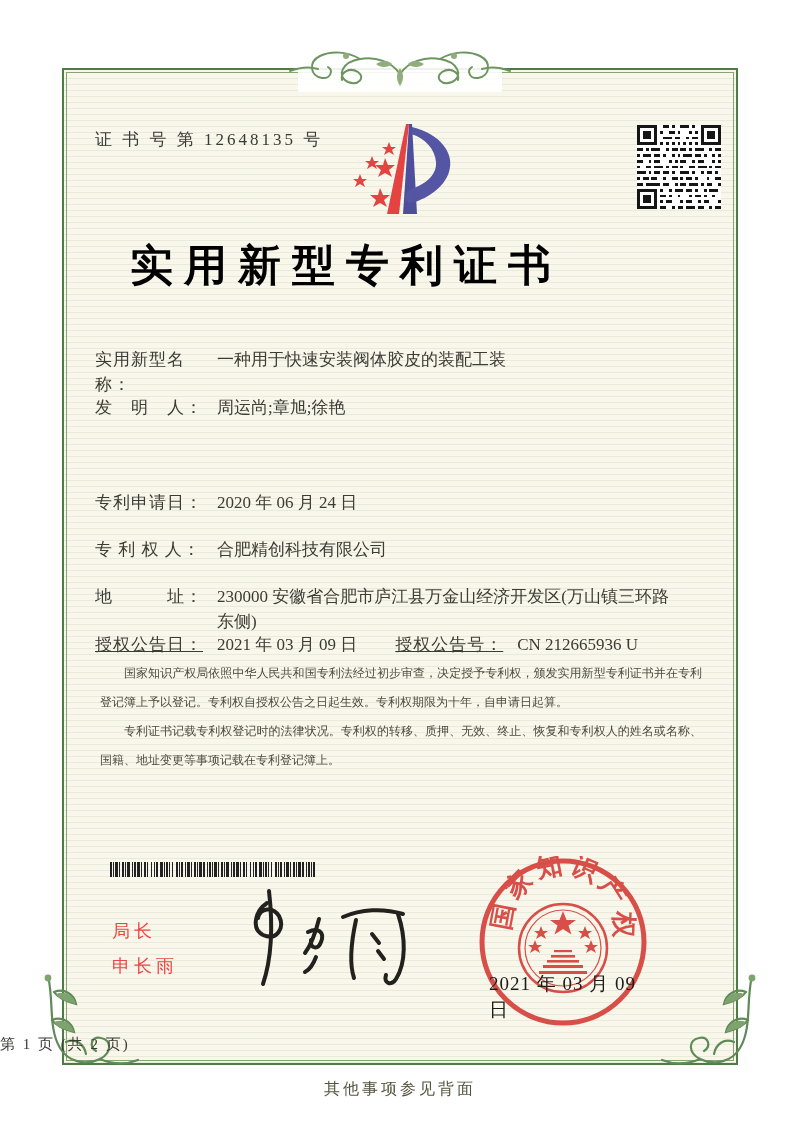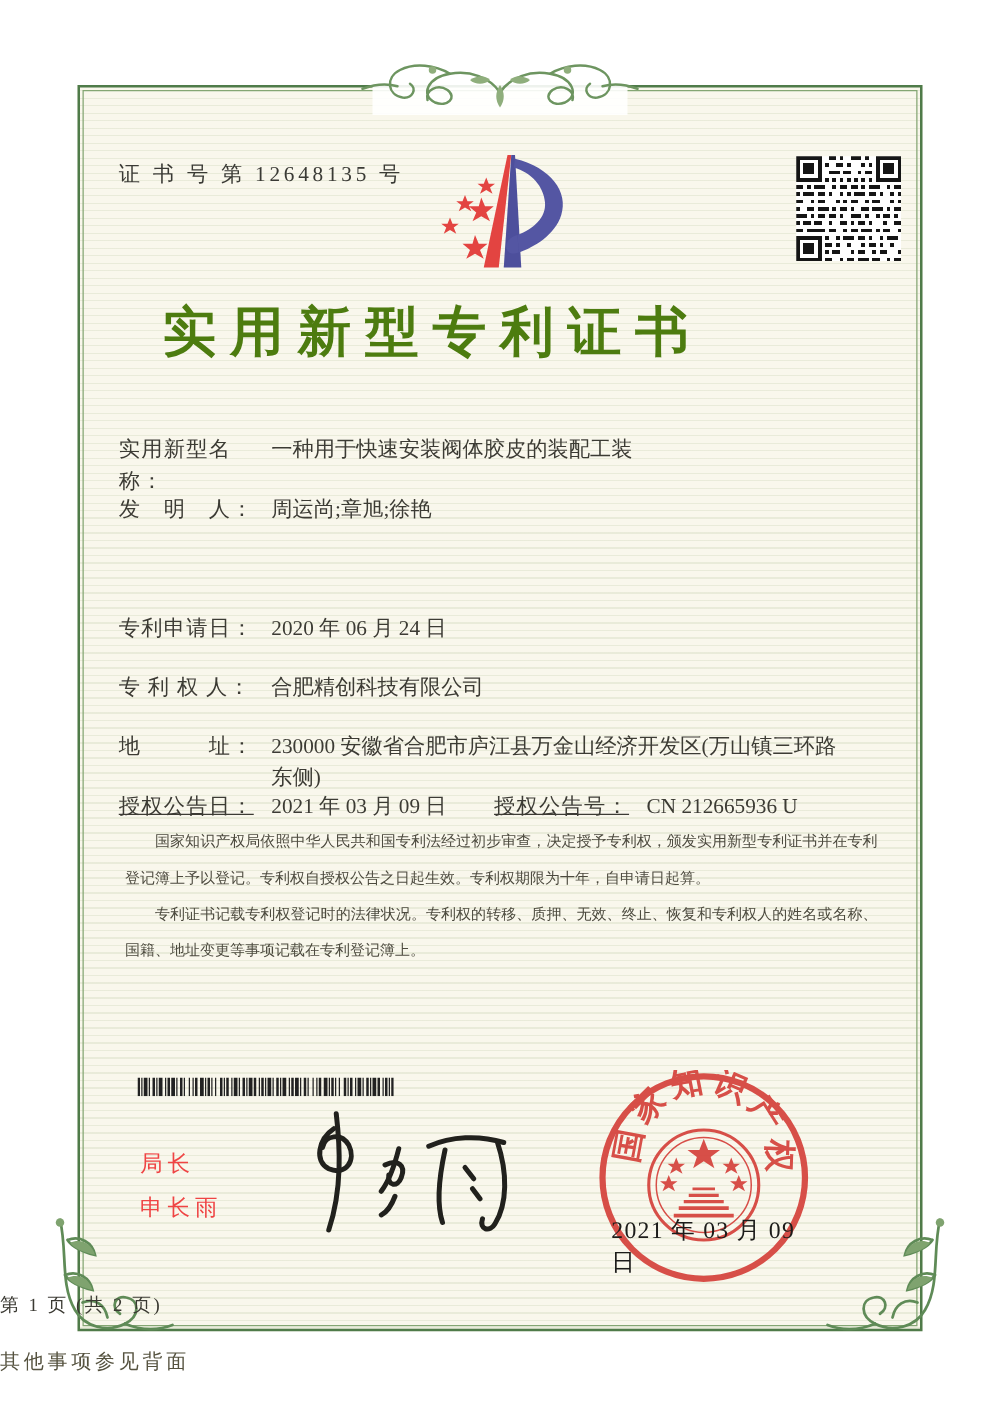--- a/index.html
+++ b/index.html
@@ -13,21 +13,21 @@
   .frame::after{content:"";position:absolute;inset:2px;border:1px solid #84a673;pointer-events:none;}
   .ornament-top{position:absolute;left:288px;top:44px;width:224px;height:54px;z-index:3;}
   .flourish{position:absolute;width:100px;height:100px;z-index:3;}
   .flourish.bl{left:40px;top:972px;}
   .flourish.br{left:660px;top:972px;transform:scaleX(-1);}
   
   .cert-no{position:absolute;left:95px;top:128px;font-size:17px;letter-spacing:3px;color:#3a3a35;z-index:4;}
   .logo{position:absolute;left:343px;top:118px;width:114px;height:102px;z-index:4;}
   .qr{position:absolute;left:637px;top:125px;width:84px;height:84px;z-index:4;}
   .title{position:absolute;left:0;top:237px;width:692px;text-align:center;
-         font-size:43px;font-weight:600;letter-spacing:11px;color:#4d7c0f;z-index:4;}
+         font-size:43px;font-weight:600;letter-spacing:11px;color:#000000;z-index:4;}
   
   .row{position:absolute;left:95px;display:flex;font-size:17px;color:#3c3b34;z-index:4;line-height:25px;}
   .row .lbl{width:122px;flex:0 0 122px;letter-spacing:1px;}
   .row .val{max-width:455px;}
   .row2{position:absolute;left:95px;display:flex;font-size:17px;color:#3c3b34;z-index:4;line-height:25px;}
   .row2 .pair{display:flex;}
   .row2 .lbl{width:122px;flex:0 0 122px;letter-spacing:1px;text-decoration:underline;}
   
   .paras{position:absolute;left:100px;top:659px;width:602px;z-index:4;
          font-size:12px;line-height:29px;color:#4c4a3e;text-align:justify;}
@@ -35,21 +35,21 @@
   
   .barcode{position:absolute;left:110px;top:862px;width:205px;height:15px;z-index:4;}
   .officials{position:absolute;left:112px;top:914px;z-index:4;font-size:18px;line-height:35px;
              color:#ef4444;letter-spacing:4px;font-family:"Liberation Sans","DejaVu Sans",sans-serif;}
   .signature{position:absolute;left:215px;top:883px;width:212px;height:108px;z-index:5;}
   .seal{position:absolute;left:477px;top:856px;width:172px;height:172px;z-index:4;opacity:.92;}
   .seal-date{position:absolute;left:489px;top:971px;width:160px;z-index:5;
              font-size:19px;color:#1c1c1a;letter-spacing:1px;}
   .footer-page{position:absolute;left:0;top:1035px;width:800px;text-align:left;
                font-size:15px;color:#3b3a33;letter-spacing:2px;z-index:4;}
-  .back-note{position:absolute;left:0;top:1079px;width:800px;
+  .back-note{position:absolute;left:0;top:1079px;width:800px;text-align:center;
              font-size:16px;color:#55523f;letter-spacing:3px;z-index:4;}
 </style>
 </head>
 <body>
 
 <div class="page">
 
   <div class="frame"></div>
 
   <svg class="ornament-top" viewBox="0 0 224 54">

